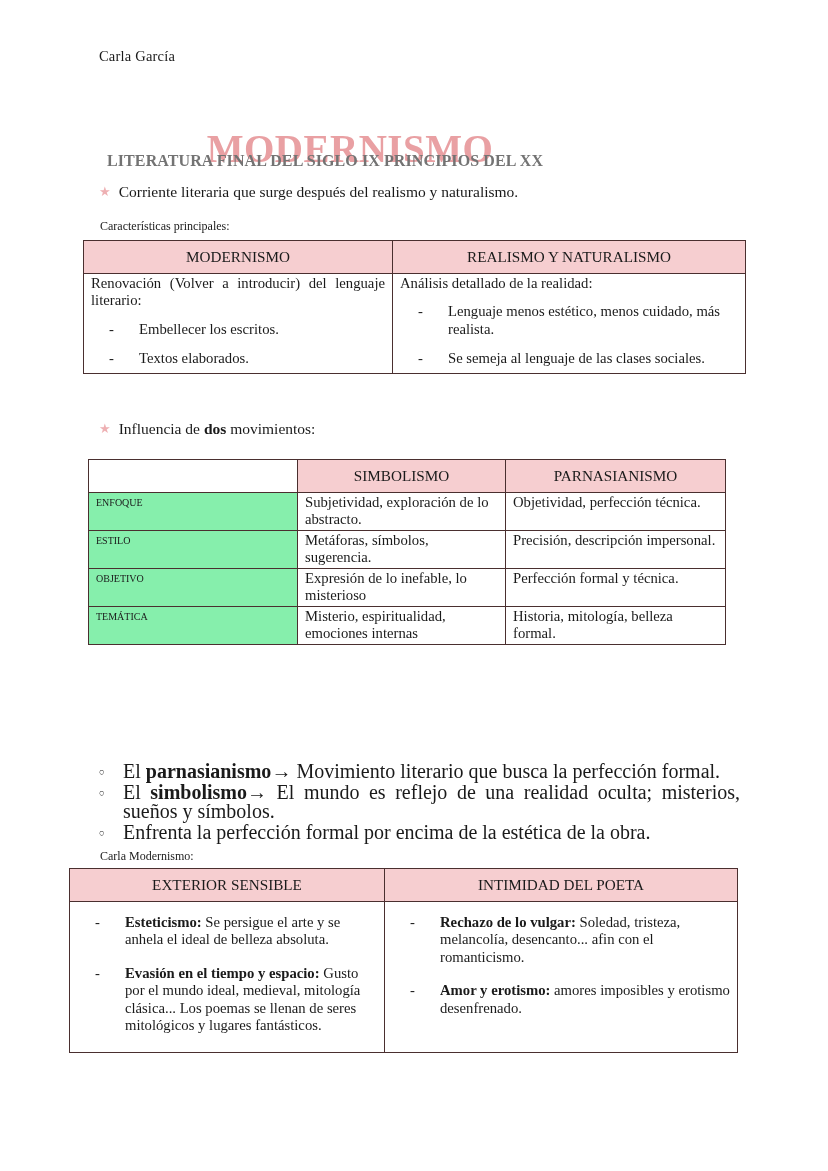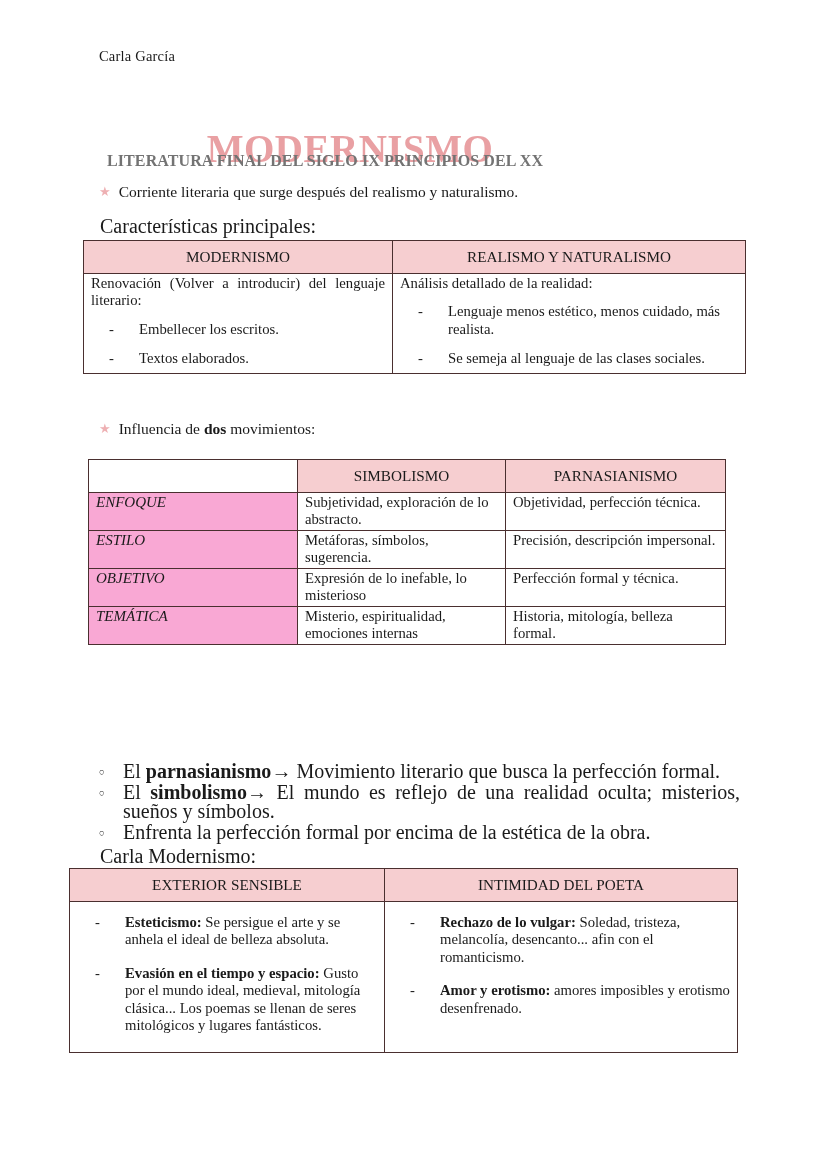--- a/index.html
+++ b/index.html
@@ -65,21 +65,21 @@
   }
   .star-line .star {
     color: #eeb0b3;
     font-size: 13px;
     line-height: 1;
     position: relative;
     top: -1px;
   }
   .plain-line {
     position: absolute;
-    font-size: 20px;
+    font-size: 12px;
     line-height: 20px;
   }
 
   
   table.doc-table {
     position: absolute;
     border-collapse: collapse;
     table-layout: fixed;
     font-size: 14.7px;
     line-height: 17.5px;
@@ -92,24 +92,23 @@
     font-weight: normal;
     text-align: left;
   }
   table.doc-table th.hd {
     background: #f6ced0;
     text-align: center;
     font-size: 15.2px;
     padding: 7px 6px;
   }
   td.lbl {
-    background: #f9a8d4;
-    font-size: 15px;
+    background: #86efac;
+    font-size: 10px;
     padding: 8px 9px;
-    font-style: italic;
   }
   .just { text-align: justify; text-align-last: justify; }
   .justify { text-align: justify; }
 
   
   ul.dash {
     list-style: none;
     margin: 11px 0 4px 0;
     padding: 0 0 0 18px;
   }

